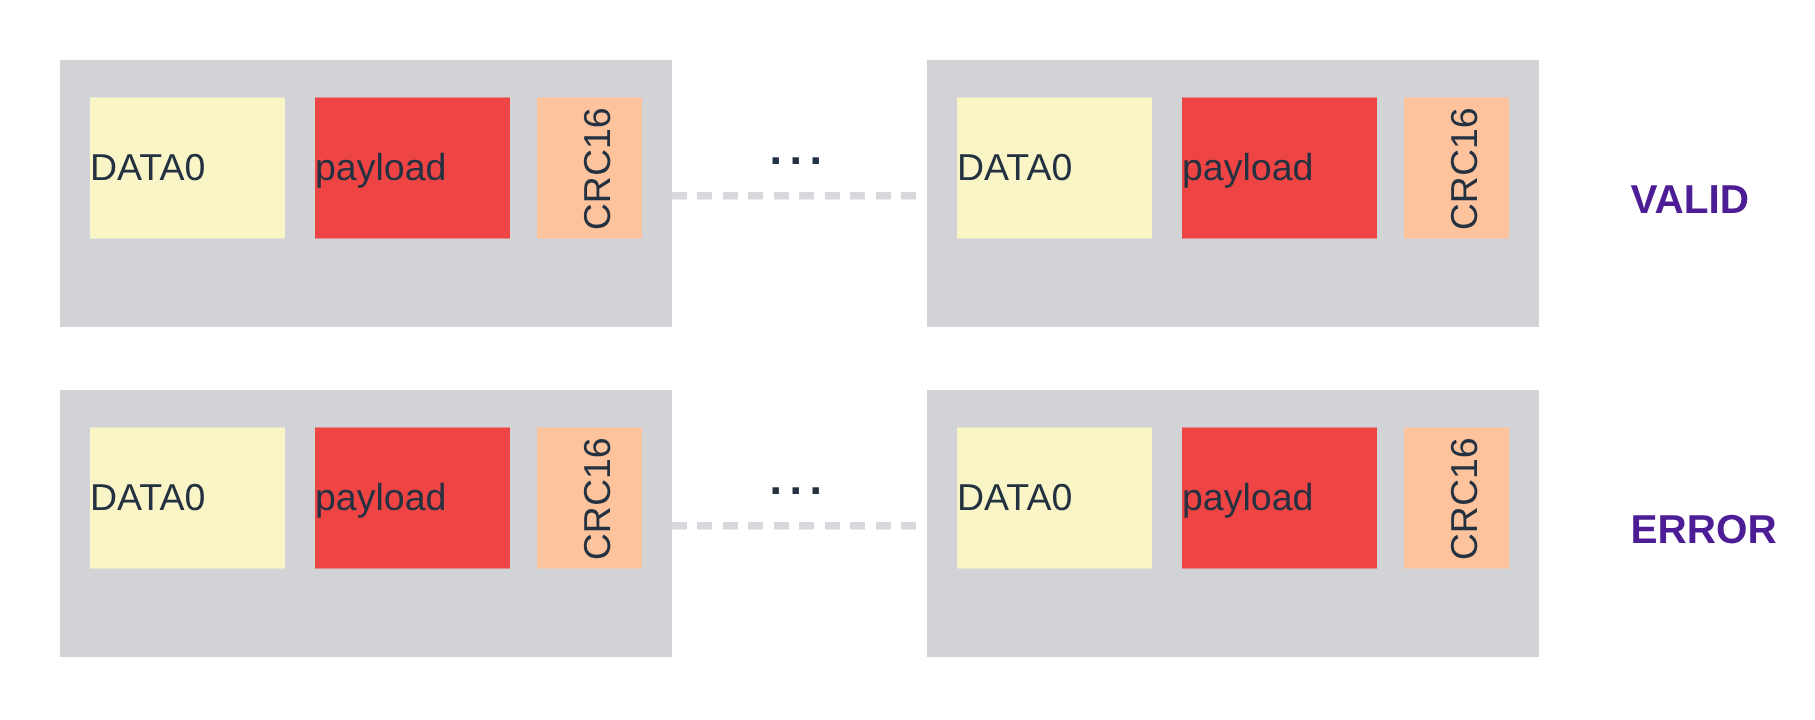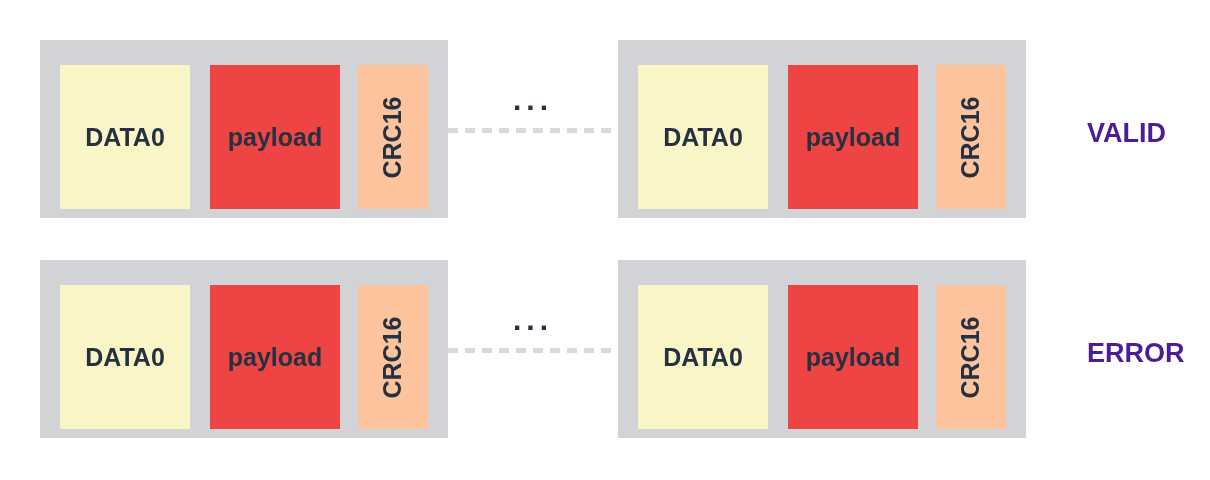--- a/index.html
+++ b/index.html
@@ -23,26 +23,25 @@
     background: #d2d3d7;
   }
   .pA { left: 40px; }
   .pB { left: 618px; }
   .r1 { top: 40px; }
   .r2 { top: 260px; }
   
   .field {
     position: absolute;
     top: 25px;
-    height: 144px;
+    height: 94px;
     display: flex;
     align-items: center;
-    justify-content: center;
     font-size: 25px;
-    font-weight: 700;
+    font-weight: 400;
     color: #233140;
   }
   .f-data0   { left: 20px;  width: 130px; background: #faf5c6; }
   .f-payload { left: 170px; width: 130px; background: #ef4444; }
   .f-crc16   { left: 318px; width: 70px;  background: #fdc39c; }
   .vtext {
     transform: rotate(-90deg);
     white-space: nowrap;
   }
   

